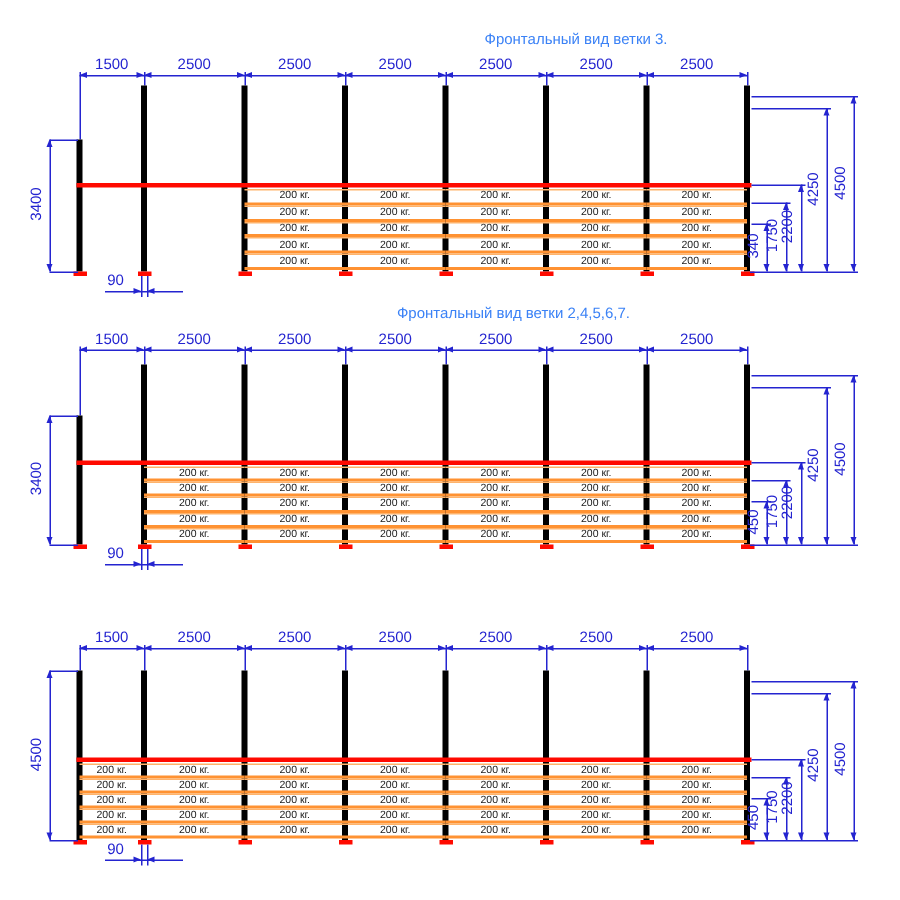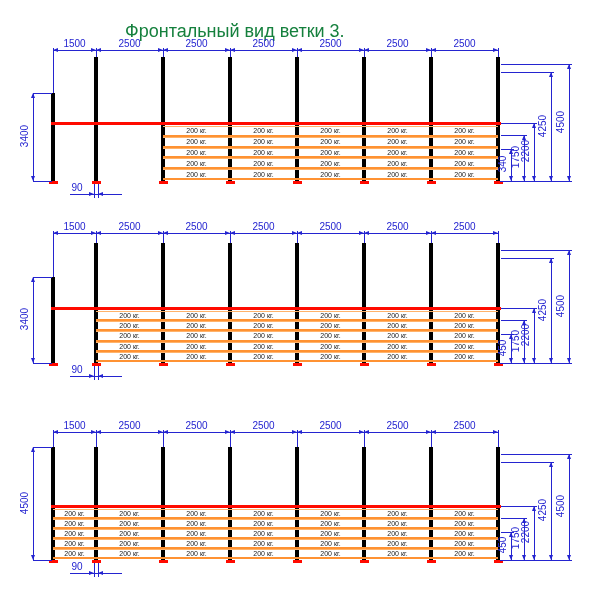--- a/index.html
+++ b/index.html
@@ -1,20 +1,20 @@
 <!DOCTYPE html>
 <html><head>
 <meta charset="utf-8">
 <style>
   html,body{margin:0;padding:0;}
   body{width:600px;height:600px;background:#ffffff;position:relative;overflow:hidden;
        font-family:"Liberation Sans","DejaVu Sans",sans-serif;}
   #canvas{position:absolute;left:0;top:0;width:600px;height:600px;}
   .abs{position:absolute;}
-  .title{position:absolute;font-size:18px;color:#15803d;text-align:left;white-space:nowrap;}
+  .title{position:absolute;font-size:10px;color:#3b82f6;text-align:right;white-space:nowrap;}
   .dimlabel{position:absolute;font-size:10px;text-align:center;white-space:nowrap;line-height:10px;}
   .rotlabel{position:absolute;font-size:10px;text-align:center;white-space:nowrap;line-height:10px;
             transform:rotate(-90deg);transform-origin:center center;}
   .shelflabel{position:absolute;display:flex;align-items:center;justify-content:center;
               font-size:7px;color:#1a1a1a;box-sizing:border-box;line-height:7px;}
 </style>
 </head>
 <body>
 
 <div id="canvas">
@@ -122,20 +122,21 @@
     <div class="abs" style="left: 33px; top: 93px; width: 1px; height: 88px; background: rgb(36, 36, 208);"></div>
     <div class="abs" style="width: 0px; height: 0px; border-left: 2px solid transparent; border-right: 2px solid transparent; left: 31px; top: 93px; border-bottom: 5px solid rgb(36, 36, 208);"></div>
     <div class="abs" style="width: 0px; height: 0px; border-left: 2px solid transparent; border-right: 2px solid transparent; left: 31px; top: 176px; border-top: 5px solid rgb(36, 36, 208);"></div>
     <div class="rotlabel abs" style="left: 7px; top: 131px; width: 36px; color: rgb(36, 36, 208);">3400</div>
     <div class="abs" style="left: 94px; top: 184px; width: 1px; height: 14px; background: rgb(36, 36, 208);"></div>
     <div class="abs" style="left: 98px; top: 184px; width: 1px; height: 14px; background: rgb(36, 36, 208);"></div>
     <div class="abs" style="left: 70px; top: 194px; width: 52px; height: 1px; background: rgb(36, 36, 208);"></div>
     <div class="abs" style="width: 0px; height: 0px; border-top: 2px solid transparent; border-bottom: 2px solid transparent; top: 192px; left: 89px; border-left: 5px solid rgb(36, 36, 208);"></div>
     <div class="abs" style="width: 0px; height: 0px; border-top: 2px solid transparent; border-bottom: 2px solid transparent; top: 192px; left: 98px; border-right: 5px solid rgb(36, 36, 208);"></div>
     <div class="dimlabel abs" style="left: 66px; top: 183px; width: 22px; color: rgb(36, 36, 208);">90</div>
+    <div class="title abs" style="left: 100px; top: 204px; width: 320px;">Фронтальный вид ветки 2,4,5,6,7.</div>
     <div class="abs" style="left: 53px; top: 233px; width: 445px; height: 1px; background: rgb(36, 36, 208);"></div>
     <div class="dimlabel abs" style="left: 54.5px; top: 222px; width: 40px; color: rgb(36, 36, 208);">1500</div>
     <div class="dimlabel abs" style="left: 109.5px; top: 222px; width: 40px; color: rgb(36, 36, 208);">2500</div>
     <div class="dimlabel abs" style="left: 176.5px; top: 222px; width: 40px; color: rgb(36, 36, 208);">2500</div>
     <div class="dimlabel abs" style="left: 243.5px; top: 222px; width: 40px; color: rgb(36, 36, 208);">2500</div>
     <div class="dimlabel abs" style="left: 310.5px; top: 222px; width: 40px; color: rgb(36, 36, 208);">2500</div>
     <div class="dimlabel abs" style="left: 377.5px; top: 222px; width: 40px; color: rgb(36, 36, 208);">2500</div>
     <div class="dimlabel abs" style="left: 444.5px; top: 222px; width: 40px; color: rgb(36, 36, 208);">2500</div>
     <div class="abs" style="width: 0px; height: 0px; border-top: 2px solid transparent; border-bottom: 2px solid transparent; top: 231px; left: 53px; border-right: 5px solid rgb(36, 36, 208);"></div>
     <div class="abs" style="left: 53px; top: 231px; width: 1px; height: 46px; background: rgb(36, 36, 208);"></div>

